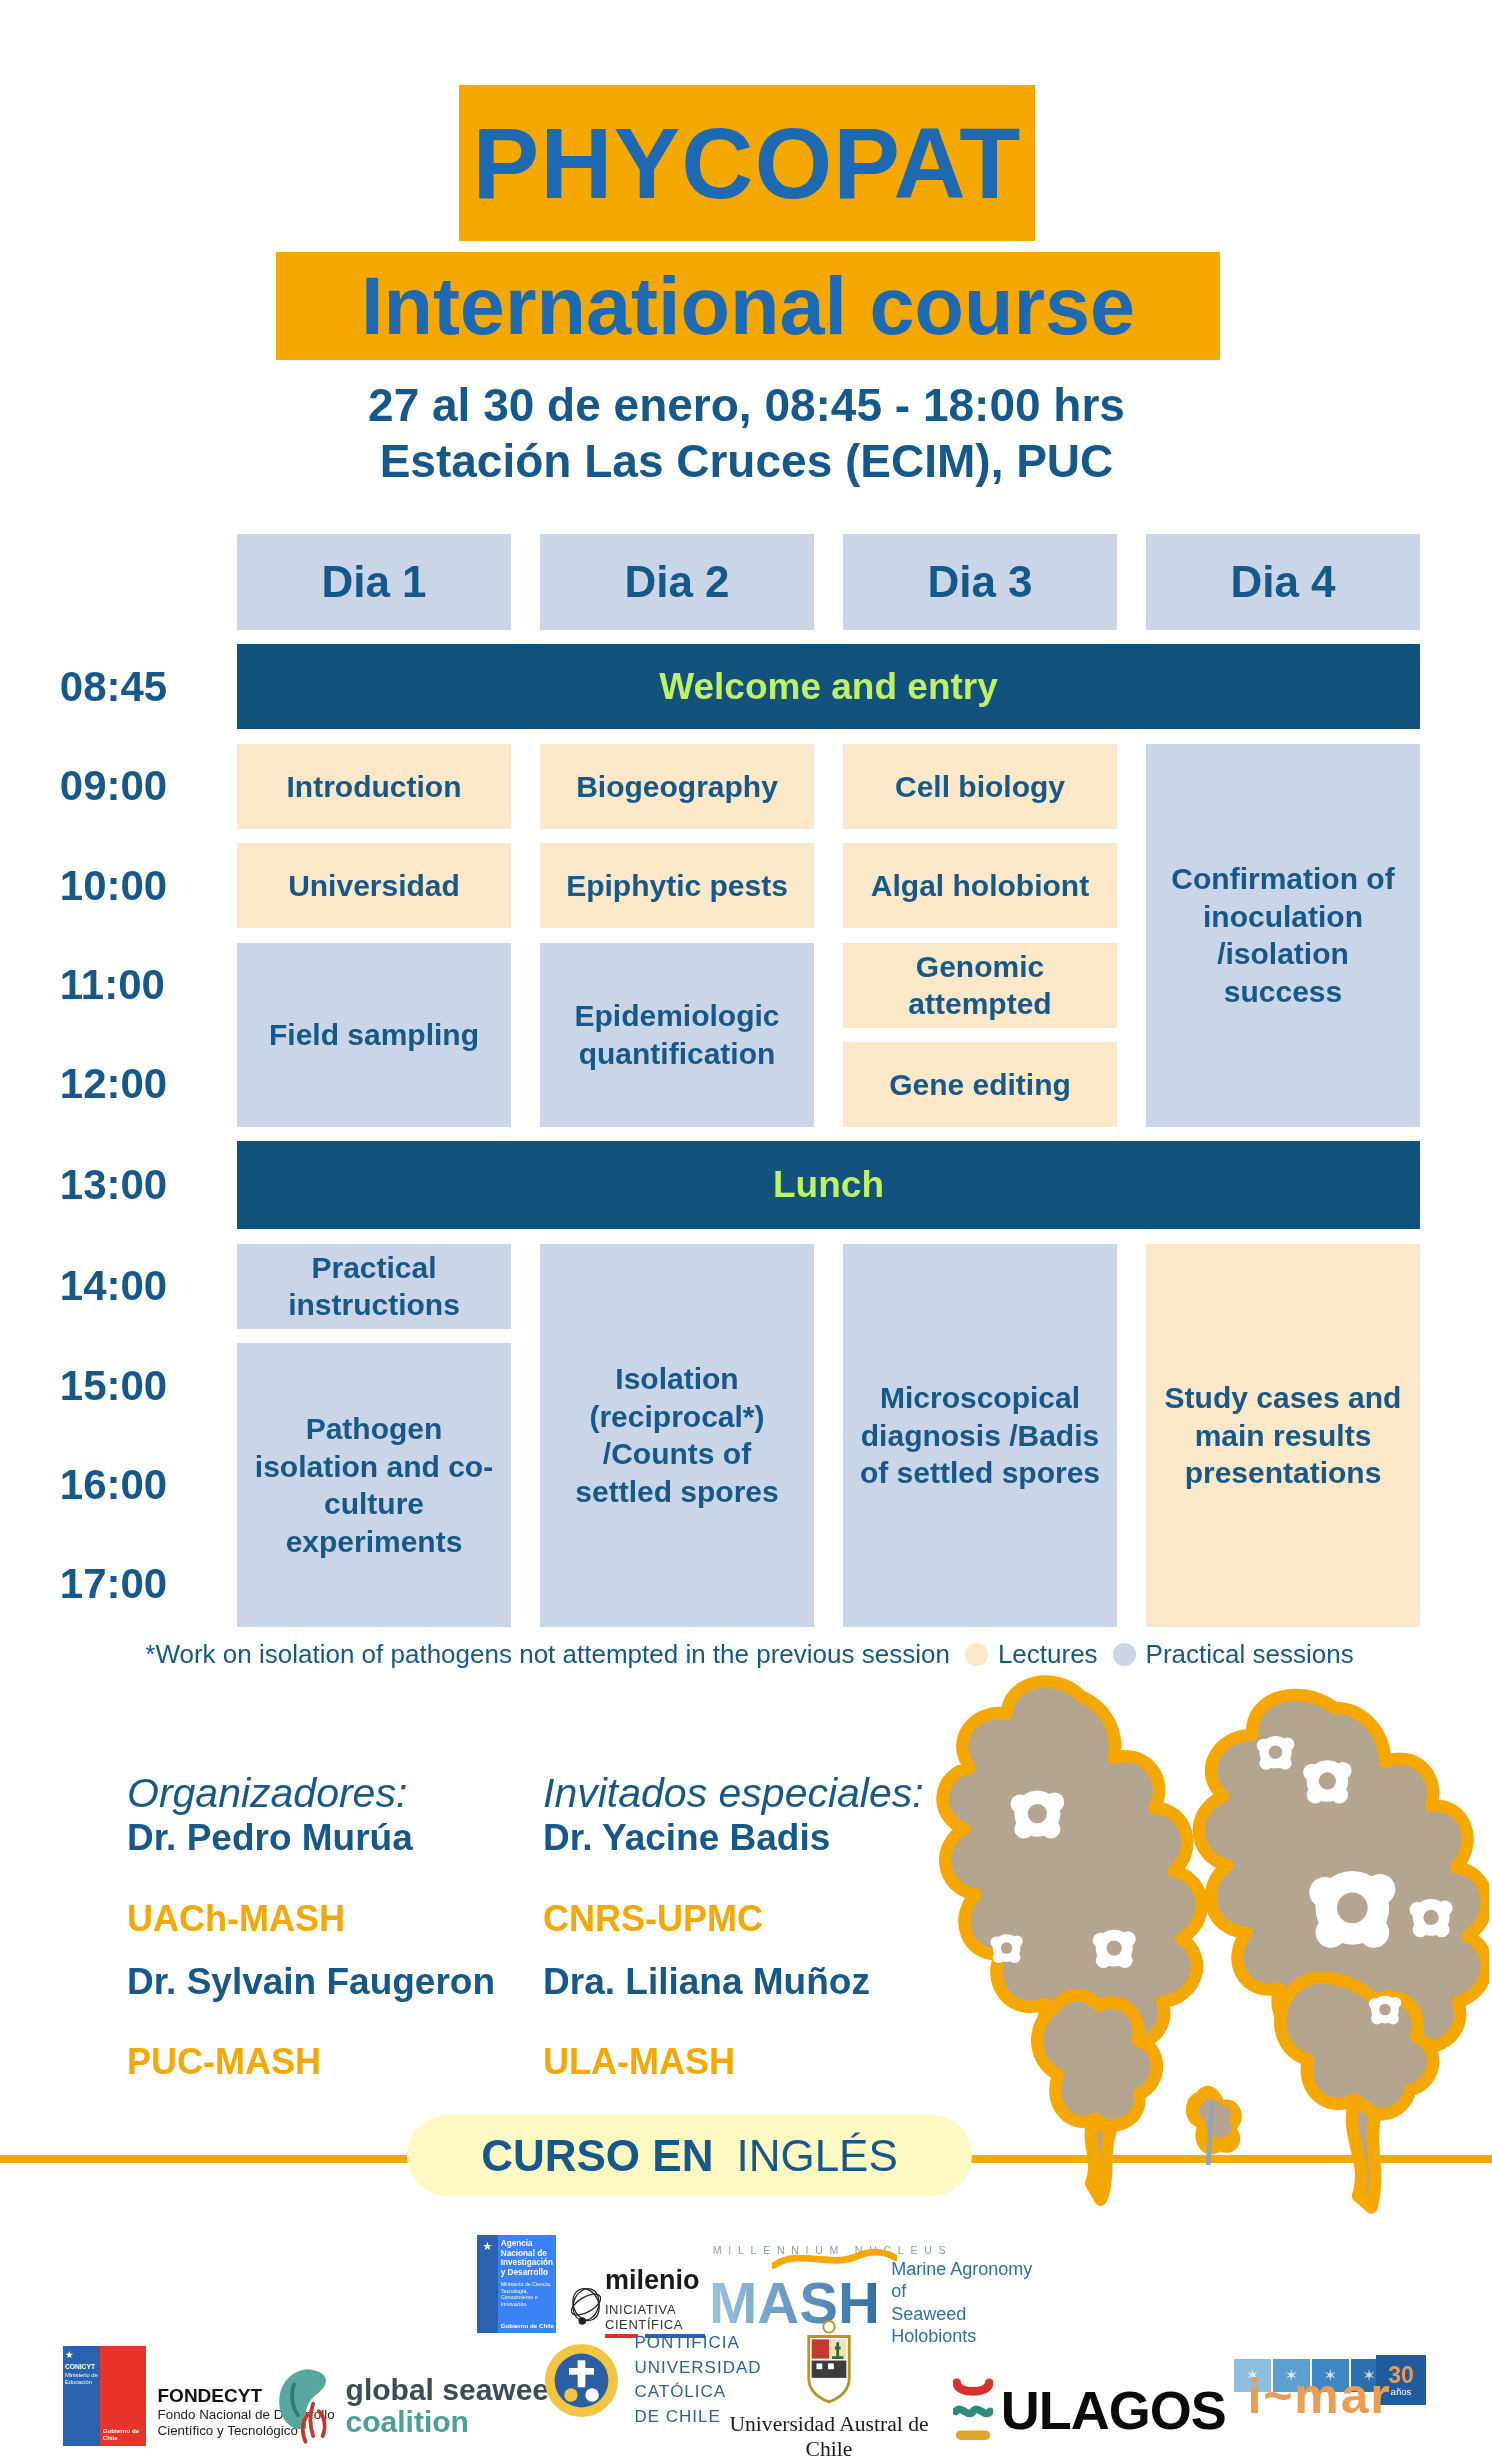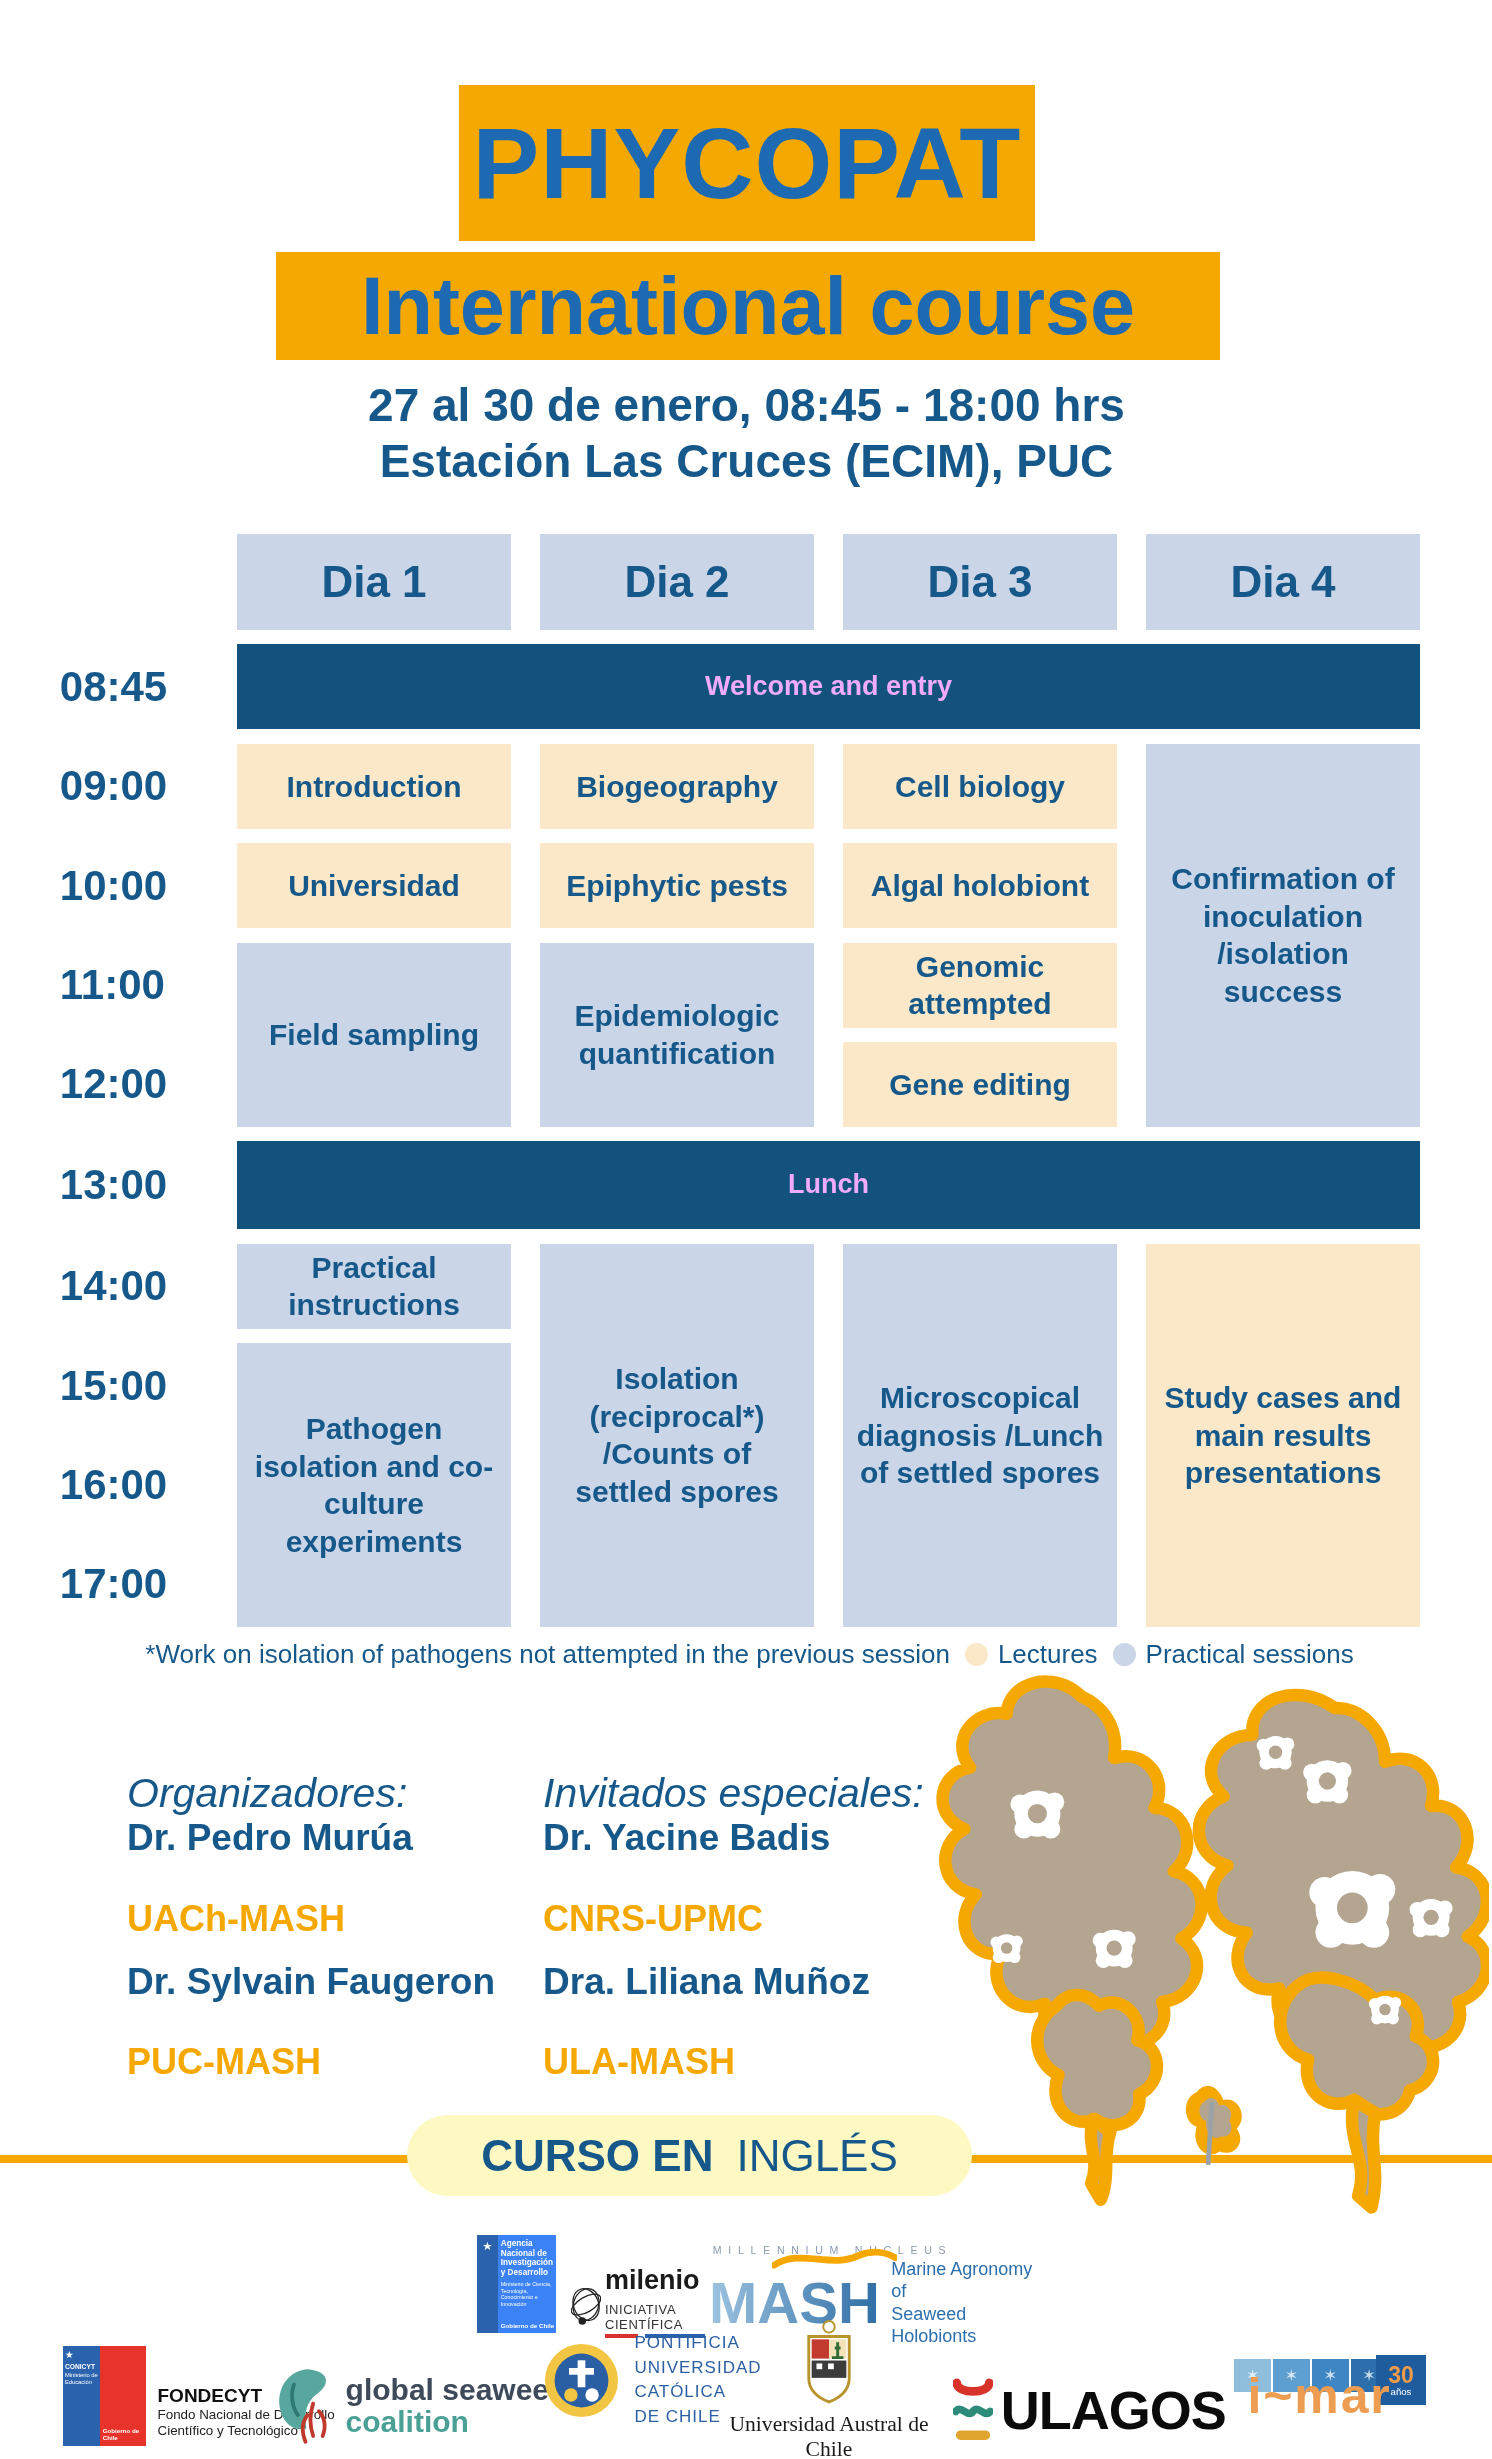--- a/index.html
+++ b/index.html
@@ -21,21 +21,21 @@
             grid-template-columns:152px repeat(4,1fr);
             grid-template-rows:96px 85px 85px 85px 85px 85px 88px 85px 85px 85px 85px;
             column-gap:29px;row-gap:14.4px;}
   .dayhdr{background:#CAD5E7;display:flex;align-items:center;justify-content:center;
           color:#16588A;font-size:44px;font-weight:800;}
   .time{grid-column:1;display:flex;align-items:center;color:#16588A;font-size:42px;font-weight:800;padding-left:3.8px;}
   .cell{display:flex;align-items:center;justify-content:center;text-align:center;
         color:#16588A;font-size:30px;font-weight:700;line-height:1.25;padding:5.8px 13.4px;box-sizing:border-box;}
   .lecture{background:#FAE8C8;}
   .practical{background:#CAD5E7;}
-  .bar{background:#14527E;color:#f0abfc;font-size:27px;font-weight:700;}
+  .bar{background:#14527E;color:#bef264;font-size:37px;font-weight:700;}
   .hd1{grid-row:1;grid-column:2}.hd2{grid-row:1;grid-column:3}.hd3{grid-row:1;grid-column:4}.hd4{grid-row:1;grid-column:5}
   .t0845{grid-row:2}.t0900{grid-row:3}.t1000{grid-row:4}.t1100{grid-row:5}.t1200{grid-row:6}
   .t1300{grid-row:7}.t1400{grid-row:8}.t1500{grid-row:9}.t1600{grid-row:10}.t1700{grid-row:11}
   .c-welcome{grid-row:2;grid-column:2 / span 4;}
   .c-intro{grid-row:3;grid-column:2}.c-biogeo{grid-row:3;grid-column:3}.c-cellbio{grid-row:3;grid-column:4}
   .c-confirm{grid-row:3 / span 4;grid-column:5}
   .c-epidem{grid-row:4;grid-column:2}.c-epiphy{grid-row:4;grid-column:3}.c-algal{grid-row:4;grid-column:4}
   .c-field{grid-row:5 / span 2;grid-column:2}.c-equant{grid-row:5 / span 2;grid-column:3}
   .c-genomic{grid-row:5;grid-column:4}.c-gene{grid-row:6;grid-column:4}
   .c-lunch{grid-row:7;grid-column:2 / span 4;}
@@ -173,21 +173,21 @@
     <div class="cell lecture c-epiphy">Epiphytic pests</div>
     <div class="cell lecture c-algal">Algal holobiont</div>
     <div class="cell practical c-field">Field sampling</div>
     <div class="cell practical c-equant">Epidemiologic quantification</div>
     <div class="cell lecture c-genomic">Genomic attempted</div>
     <div class="cell lecture c-gene">Gene editing</div>
     <div class="cell bar c-lunch">Lunch</div>
     <div class="cell practical c-pract">Practical instructions</div>
     <div class="cell practical c-pathogen">Pathogen isolation and co-culture experiments</div>
     <div class="cell practical c-isol">Isolation (reciprocal*) /Counts of settled spores</div>
-    <div class="cell practical c-micro">Microscopical diagnosis /Lunch of settled spores</div>
+    <div class="cell practical c-micro">Microscopical diagnosis /Badis of settled spores</div>
     <div class="cell lecture c-study">Study cases and main results presentations</div>
   </div>
 
   <div class="footnote">
     <span>*Work on isolation of pathogens not attempted in the previous session</span>
     <span class="legend-item">
       <span class="dot dot-lect"></span>
       <span>Lectures</span>
     </span>
     <span class="legend-item">

